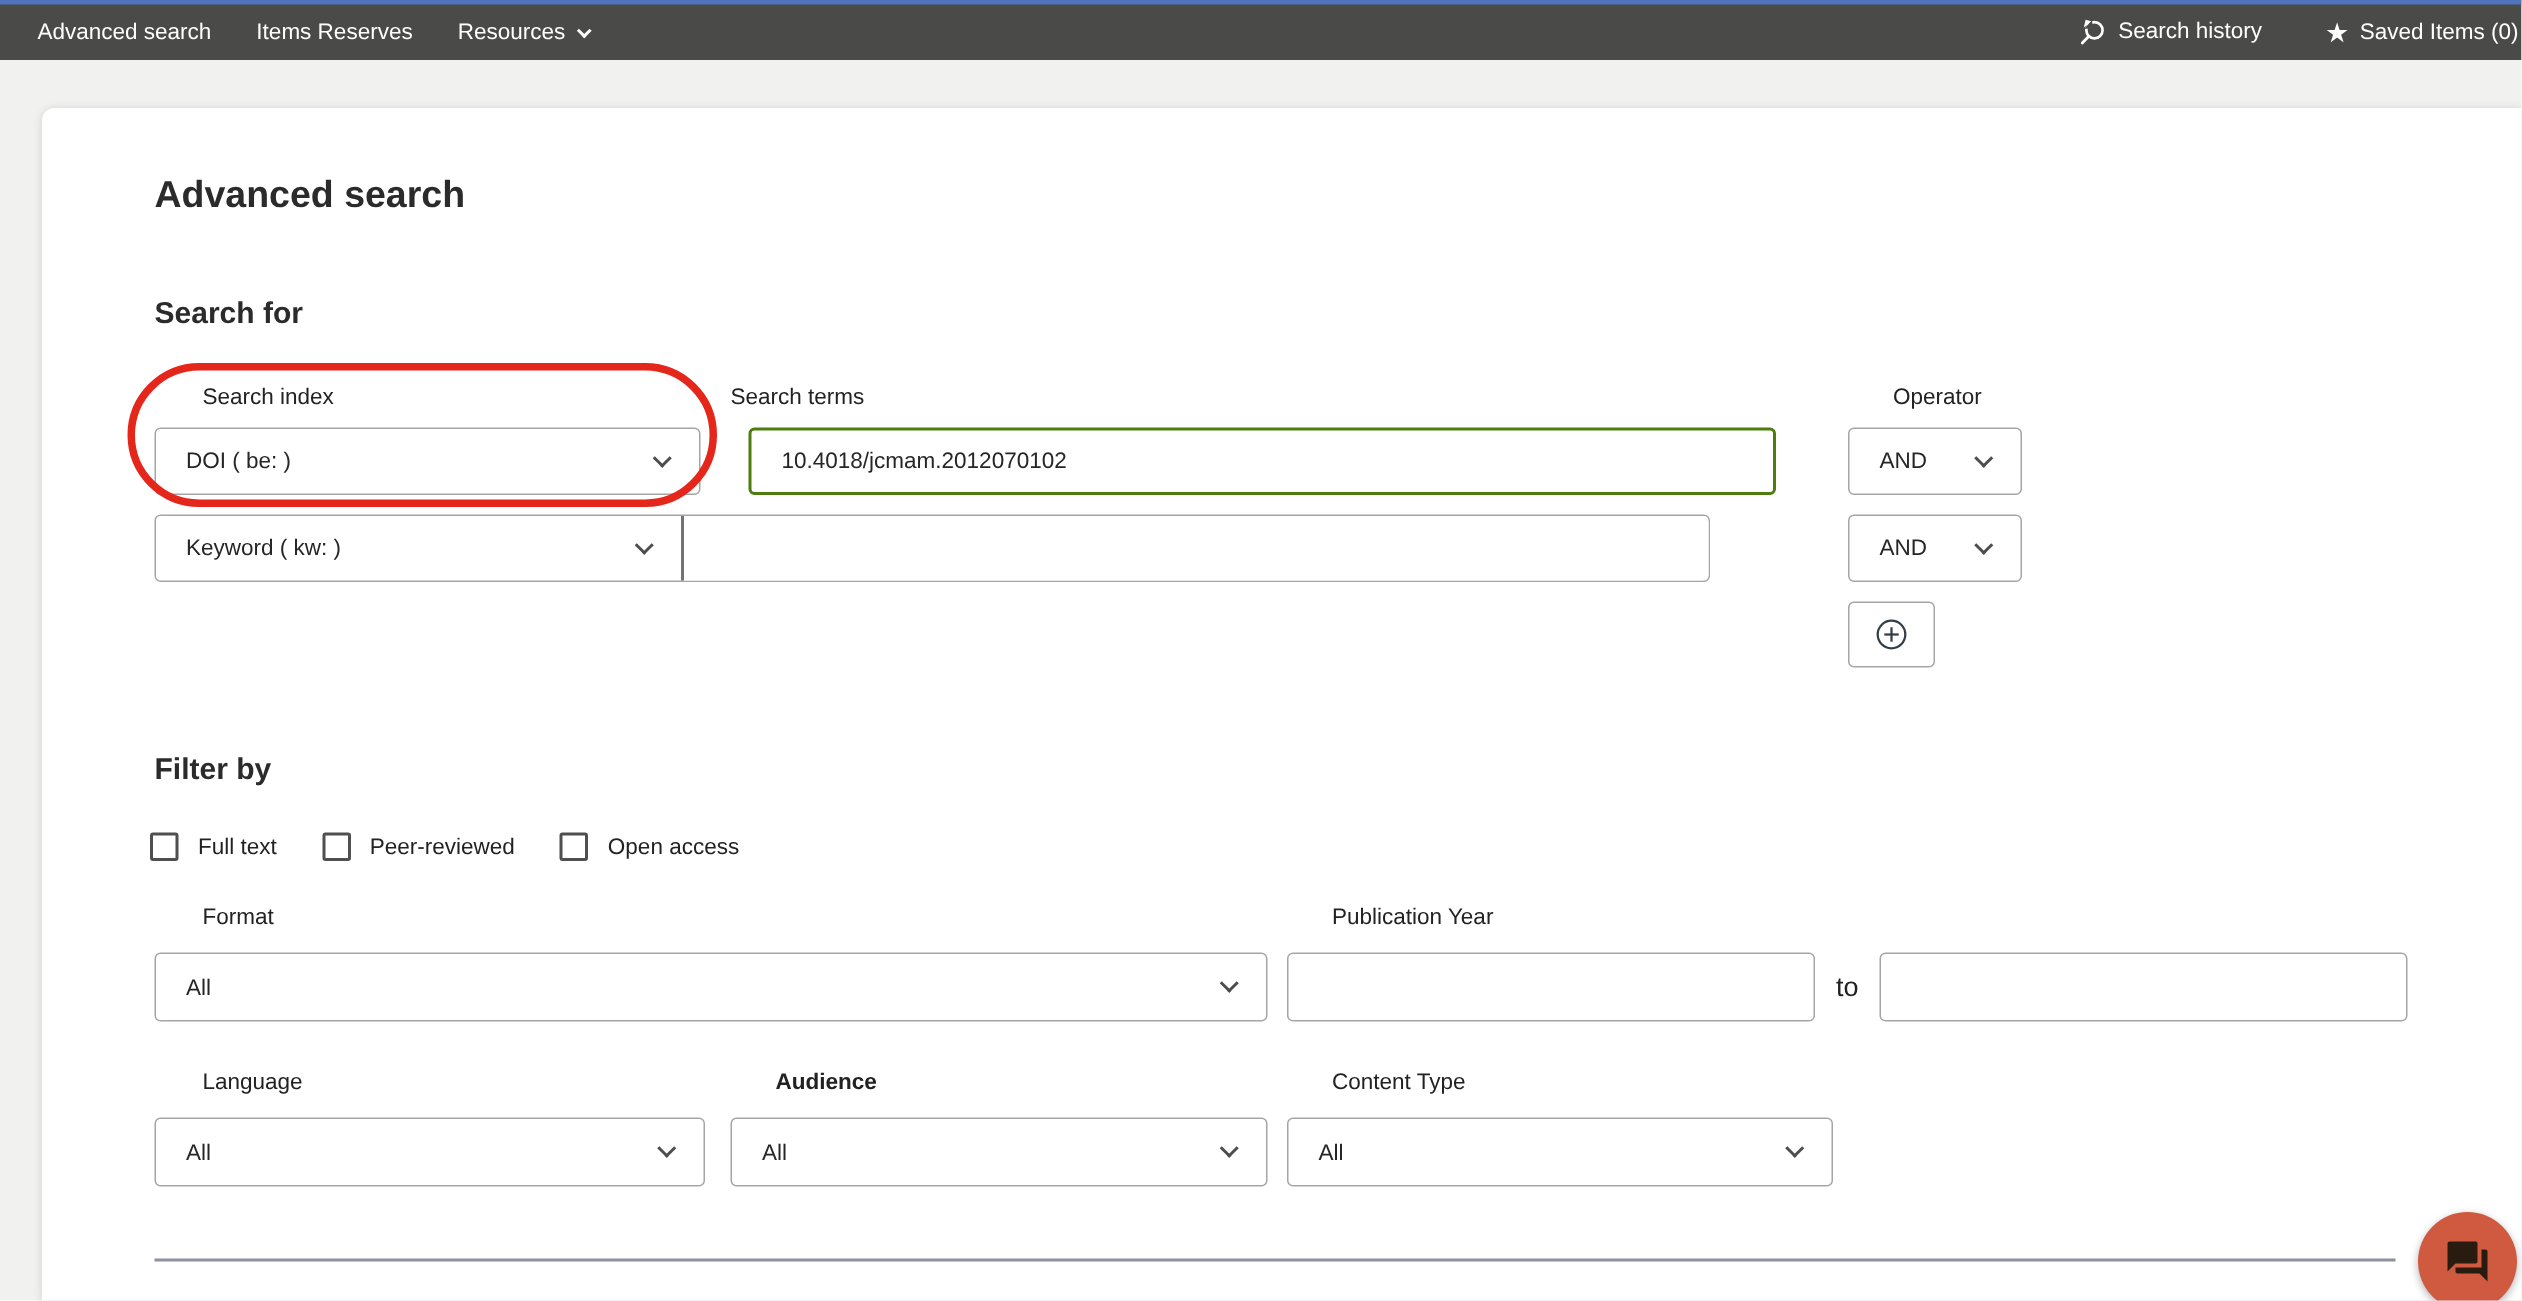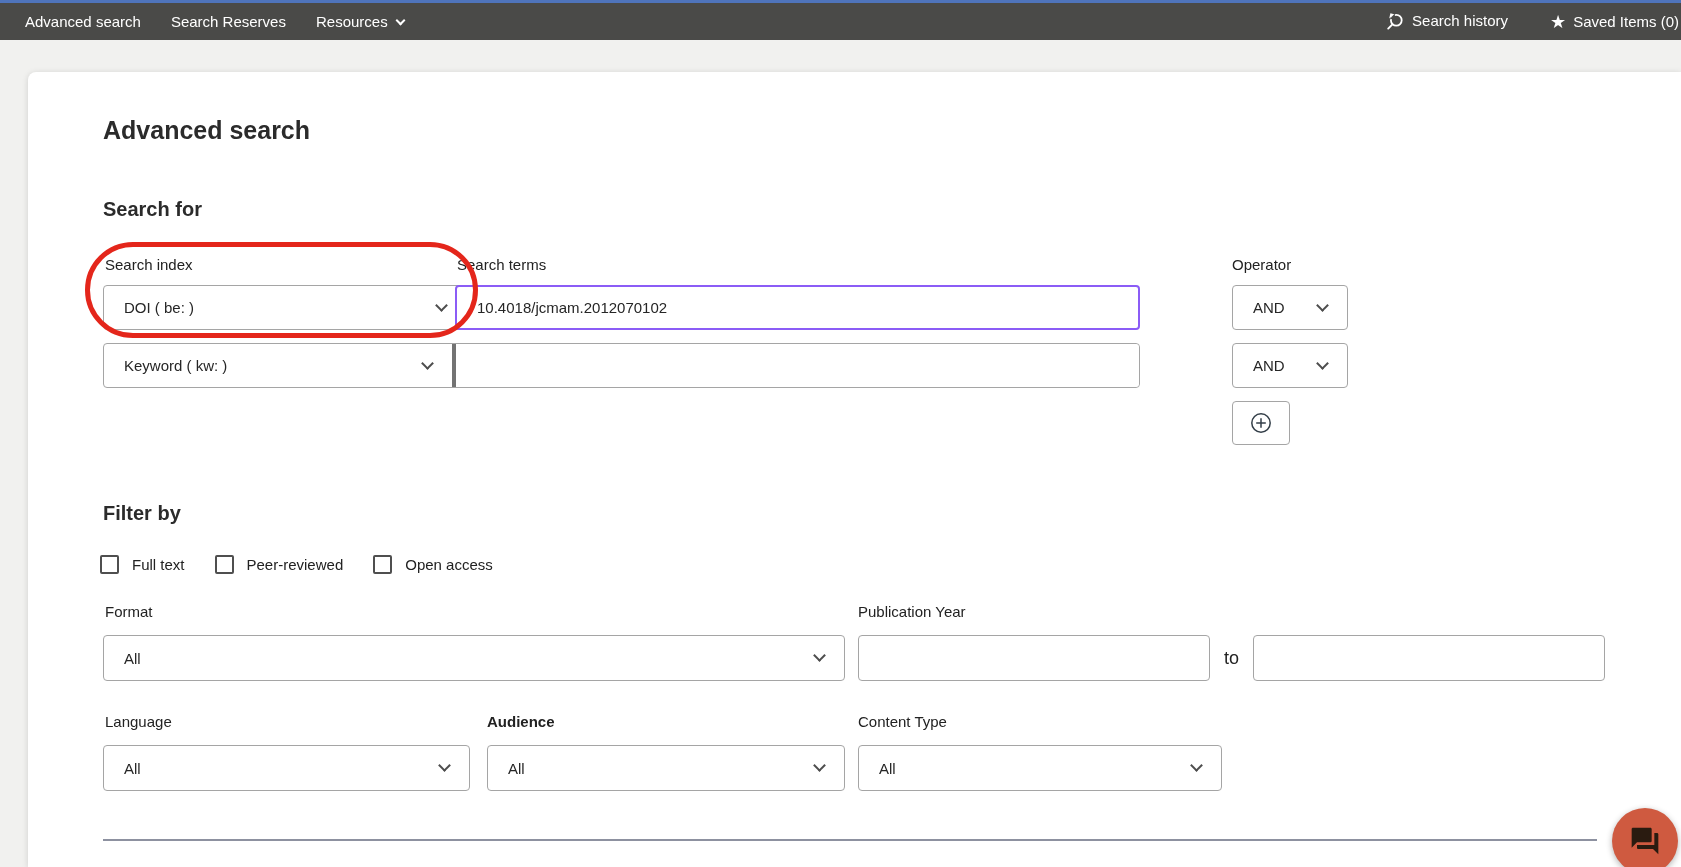--- a/index.html
+++ b/index.html
@@ -31,43 +31,43 @@
   
   .card {
     position:absolute; left:28px; top:72px; right:0; bottom:0;
     background:#fff; border-radius:8px 0 0 0;
     box-shadow:0 1px 6px rgba(0,0,0,0.14);
   }
   .abs { position:absolute; }
 
   .page-title { left:75px; top:44px; font-size:25px; font-weight:bold; color:#2b2b2b; }
   .section-heading { font-size:20px; font-weight:bold; color:#2b2b2b; }
-  .field-label { font-size:15px; color:#222; }
+  .field-label { font-size:15px; color:#222;margin-left:30px; }
 
   
   .sel {
     display:flex; align-items:center; justify-content:space-between;
     height:45px; padding:0 20px; background:#fff;
     border:1px solid #a5a5a5; border-radius:4px;
     font-size:15px; color:#262626; cursor:pointer;
   }
   .txt-input {
     height:45px; padding:0 20px; background:#fff;
     border:1px solid #a5a5a5; border-radius:4px;
     font-family:"Liberation Sans", sans-serif; font-size:15px; color:#262626;
   }
-  .focus-orange { border:2px solid #8b5cf6; }
+  .focus-orange { border:2px solid #4d7c0f;margin-left:44px; }
 
   .joined {
     display:flex; height:45px; background:#fff;
     border:1px solid #a5a5a5; border-radius:4px;
   }
   .joined .sel-part {
     width:352px; flex:none; display:flex; align-items:center; justify-content:space-between;
-    padding:0 20px; border-right:4px solid #737373; cursor:pointer; font-size:15px;
+    padding:0 20px; border-right:2px solid #737373; cursor:pointer; font-size:15px;
   }
   .joined input {
     flex:1; border:none; outline:none; padding:0 20px;
     font-family:"Liberation Sans", sans-serif; font-size:15px; color:#262626;
     border-radius:0 4px 4px 0;
   }
 
   .op-sel { width:116px; }
   .add-btn {
     width:58px; height:44px; background:#fff;
@@ -106,21 +106,21 @@
 </style>
 </head>
 <body>
 
 <div class="topnav">
   <div class="topnav-left">
     <span class="nav-item">
         <span>Advanced search</span>
       </span>
     <span class="nav-item">
-        <span>Search Reserves</span>
+        <span>Items Reserves</span>
       </span>
     <span class="nav-item">
       <span>Resources</span>
       <span class="chev chev-white"></span>
     </span>
   </div>
   <div class="topnav-right">
     <span class="nav-group">
       <svg width="20" height="20" viewBox="0 0 20 20">
         <circle cx="11.3" cy="8.2" r="5.4" fill="none" stroke="#fff" stroke-width="1.8"></circle>

